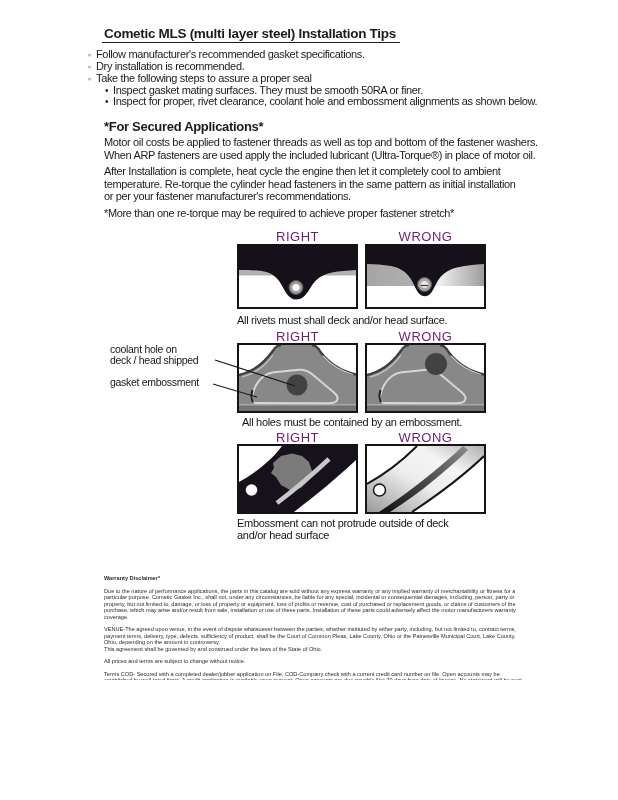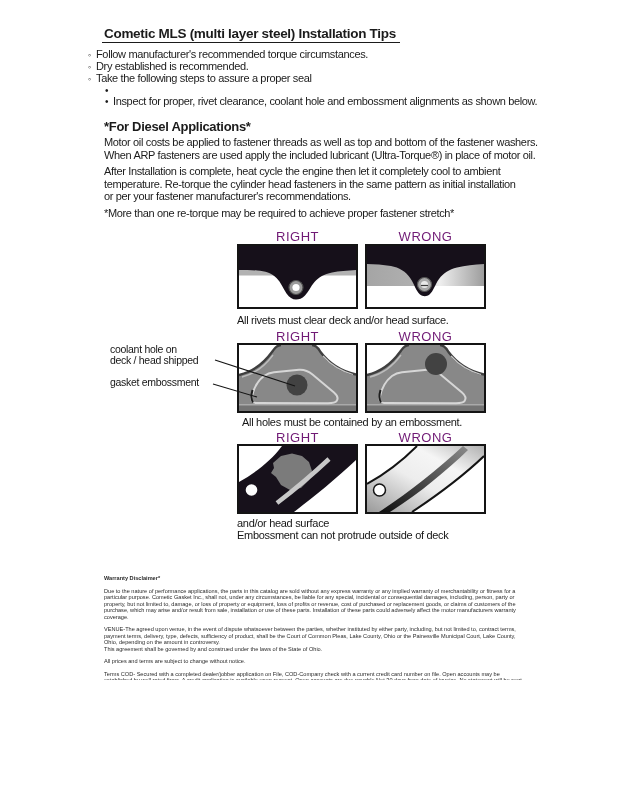--- a/index.html
+++ b/index.html
@@ -32,40 +32,41 @@
 </head>
 <body>
 
 <div class="page">
 
   <div class="abs doc-title" style="left:102px;top:26px;">Cometic MLS (multi layer steel) Installation Tips</div>
 
   <div class="abs" style="left:88px;top:49px;">
     <div class="bullet-line">
       <span class="marker">◦</span>
-      <span>Follow manufacturer's recommended torque circumstances.</span>
+      <span>Follow manufacturer's recommended gasket specifications.</span>
     </div>
     <div class="bullet-line">
       <span class="marker">◦</span>
-      <span>Dry established is recommended.</span>
+      <span>Dry installation is recommended.</span>
     </div>
     <div class="bullet-line">
       <span class="marker">◦</span>
       <span>Take the following steps to assure a proper seal</span>
     </div>
     <div class="bullet-line sub">
       <span class="marker">•</span>
+      <span>Inspect gasket mating surfaces.  They must be smooth 50RA or finer.</span>
     </div>
     <div class="bullet-line sub">
       <span class="marker">•</span>
       <span>Inspect for proper, rivet clearance, coolant hole and embossment alignments as shown below.</span>
     </div>
   </div>
 
-  <div class="abs sec-head" style="left:104px;top:119px;">*For Diesel Applications*</div>
+  <div class="abs sec-head" style="left:104px;top:119px;">*For Secured Applications*</div>
   <div class="abs" style="left:104px;top:136px;">
     <div class="body-line">Motor oil costs be applied to fastener threads as well as top and bottom of the fastener washers.</div>
     <div class="body-line">When ARP fasteners are used apply the included lubricant (Ultra-Torque®) in place of motor oil.</div>
   </div>
   <div class="abs" style="left:104px;top:165px;">
     <div class="body-line">After Installation is complete, heat cycle the engine then let it completely cool to ambient</div>
     <div class="body-line">temperature. Re-torque the cylinder head fasteners in the same pattern as initial installation</div>
     <div class="body-line">or per your fastener manufacturer's recommendations.</div>
   </div>
   <div class="abs body-line" style="left:104px;top:207px;">*More than one re-torque may be required to achieve proper fastener stretch*</div>
@@ -94,21 +95,21 @@
       </defs>
       <rect x="0" y="18" width="117" height="22" fill="url(#r1g)"></rect>
       <rect x="0" y="40" width="117" height="21" fill="#ffffff"></rect>
       <path d="M0,0 H117 V18 C107,18.5 98,19.5 90,21.5 C82,23.5 76.5,27 72,33 C68,38.5 66.5,45 62.5,48.5 C59.8,50.8 55.8,50.8 53,48.5 C49,45 47.5,38.5 43.5,32.5 C39,25.5 32,21.5 24,20 C16,18.8 8,18.2 0,18 Z" fill="#16101a"></path>
       <circle cx="57.5" cy="38.5" r="7" fill="#a8a8a8" stroke="#555555" stroke-width="1.2"></circle>
       <circle cx="57.5" cy="38.5" r="3.6" fill="#e9e9e9"></circle>
       <path d="M54,39.5 h7" stroke="#3a3a3a" stroke-width="1.2"></path>
     </svg>
   </div>
 
-  <div class="abs caption" style="left:237px;top:314px;">All rivets must clear deck and/or head surface.</div>
+  <div class="abs caption" style="left:237px;top:314px;">All rivets must shall deck and/or head surface.</div>
 
   <div class="abs rw-label" style="left:237px;top:329px;">RIGHT</div>
   <div class="abs rw-label" style="left:365px;top:329px;">WRONG</div>
 
   <div class="abs annot" style="left:110px;top:344px;width:104px;">
     <div>coolant hole on</div>
     <div>deck / head shipped</div>
   </div>
   <div class="abs annot" style="left:110px;top:377px;width:104px;">gasket embossment</div>
 
@@ -174,22 +175,22 @@
         </linearGradient>
       </defs>
       <path d="M0,38 C18,28 36,14 50,0 L117,0 V10 C94,32 66,52 45,66 L0,66 Z" fill="url(#wg)"></path>
       <path d="M0,38 C18,28 36,14 50,0 M117,10 C94,32 66,52 45,66" fill="none" stroke="#141414" stroke-width="2"></path>
       <path d="M12,66 C40,48 70,24 96,0 L101,4 C77,27 48,51 18,69 Z" fill="url(#sg)"></path>
       <circle cx="12.5" cy="44" r="6" fill="#ffffff" stroke="#141414" stroke-width="1.5"></circle>
     </svg>
   </div>
 
   <div class="abs" style="left:237px;top:517px;">
+    <div class="caption">Embossment can not protrude outside of deck</div>
     <div class="caption">and/or head surface</div>
-    <div class="caption">Embossment can not protrude outside of deck</div>
   </div>
 
   <div class="abs fineprint" style="left:104px;top:575px;">
     <div class="fp-head">Warranty Disclaimer*</div>
     <div class="fp-block">Due to the nature of performance applications, the parts in this catalog are sold without any express warranty or any implied warranty of merchantability or fitness for a particular purpose.  Cometic Gasket Inc., shall not, under any circumstances, be liable for any special, incidental or consequential damages, including, person, party or property, but not limited to, damage, or loss of property or equipment, loss of profits or revenue, cost of purchased or replacement goods, or claims of customers of the purchase, which may arise and/or result from sale, installation or use of these parts.  Installation of these parts could adversely affect the motor manufacturers warranty coverage.</div>
     <div>VENUE-The agreed upon venue, in the event of dispute whatsoever between the parties, whether instituted by either party, including, but not limited to, contract terms, payment terms, delivery, type, defects, sufficiency of product, shall be the Court of Common Pleas, Lake County, Ohio or the Painesville Municipal Court, Lake County, Ohio, depending on the amount in controversy.</div>
     <div class="fp-block">This agreement shall be governed by and construed under the laws of the State of Ohio.</div>
     <div class="fp-block">All prices and terms are subject to change without notice.</div>
     <div class="fp-block">Terms COD- Secured with a completed dealer/jobber application on File, COD-Company check with a current credit card number on file.  Open accounts may be established by well rated firms.  A credit application is available upon request.  Open accounts are due payable Net 30 days from date of invoice.  No statement will be sent.  If an account becomes 60 or more days past due, it is subject to being placed on credit hold.  No orders will be shipped or new orders accepted until past due balance is paid.  If an account becomes 90 or more days past due, it is subject to being placed for collections.  All costs of collection are the responsibility of the customer, including attorney fees, court costs, and other expenses of litigation.</div>
     <div class="fp-block">Returns- Authorized (RGA) must be obtained in advance on all returns.  A packing slip or invoice number must accompany the merchandise.  No returns after 30 days from invoice date.  All returns are subject to a 25% restocking charge.  All custom designed and custom manufactured gaskets are non-returnable.</div>

